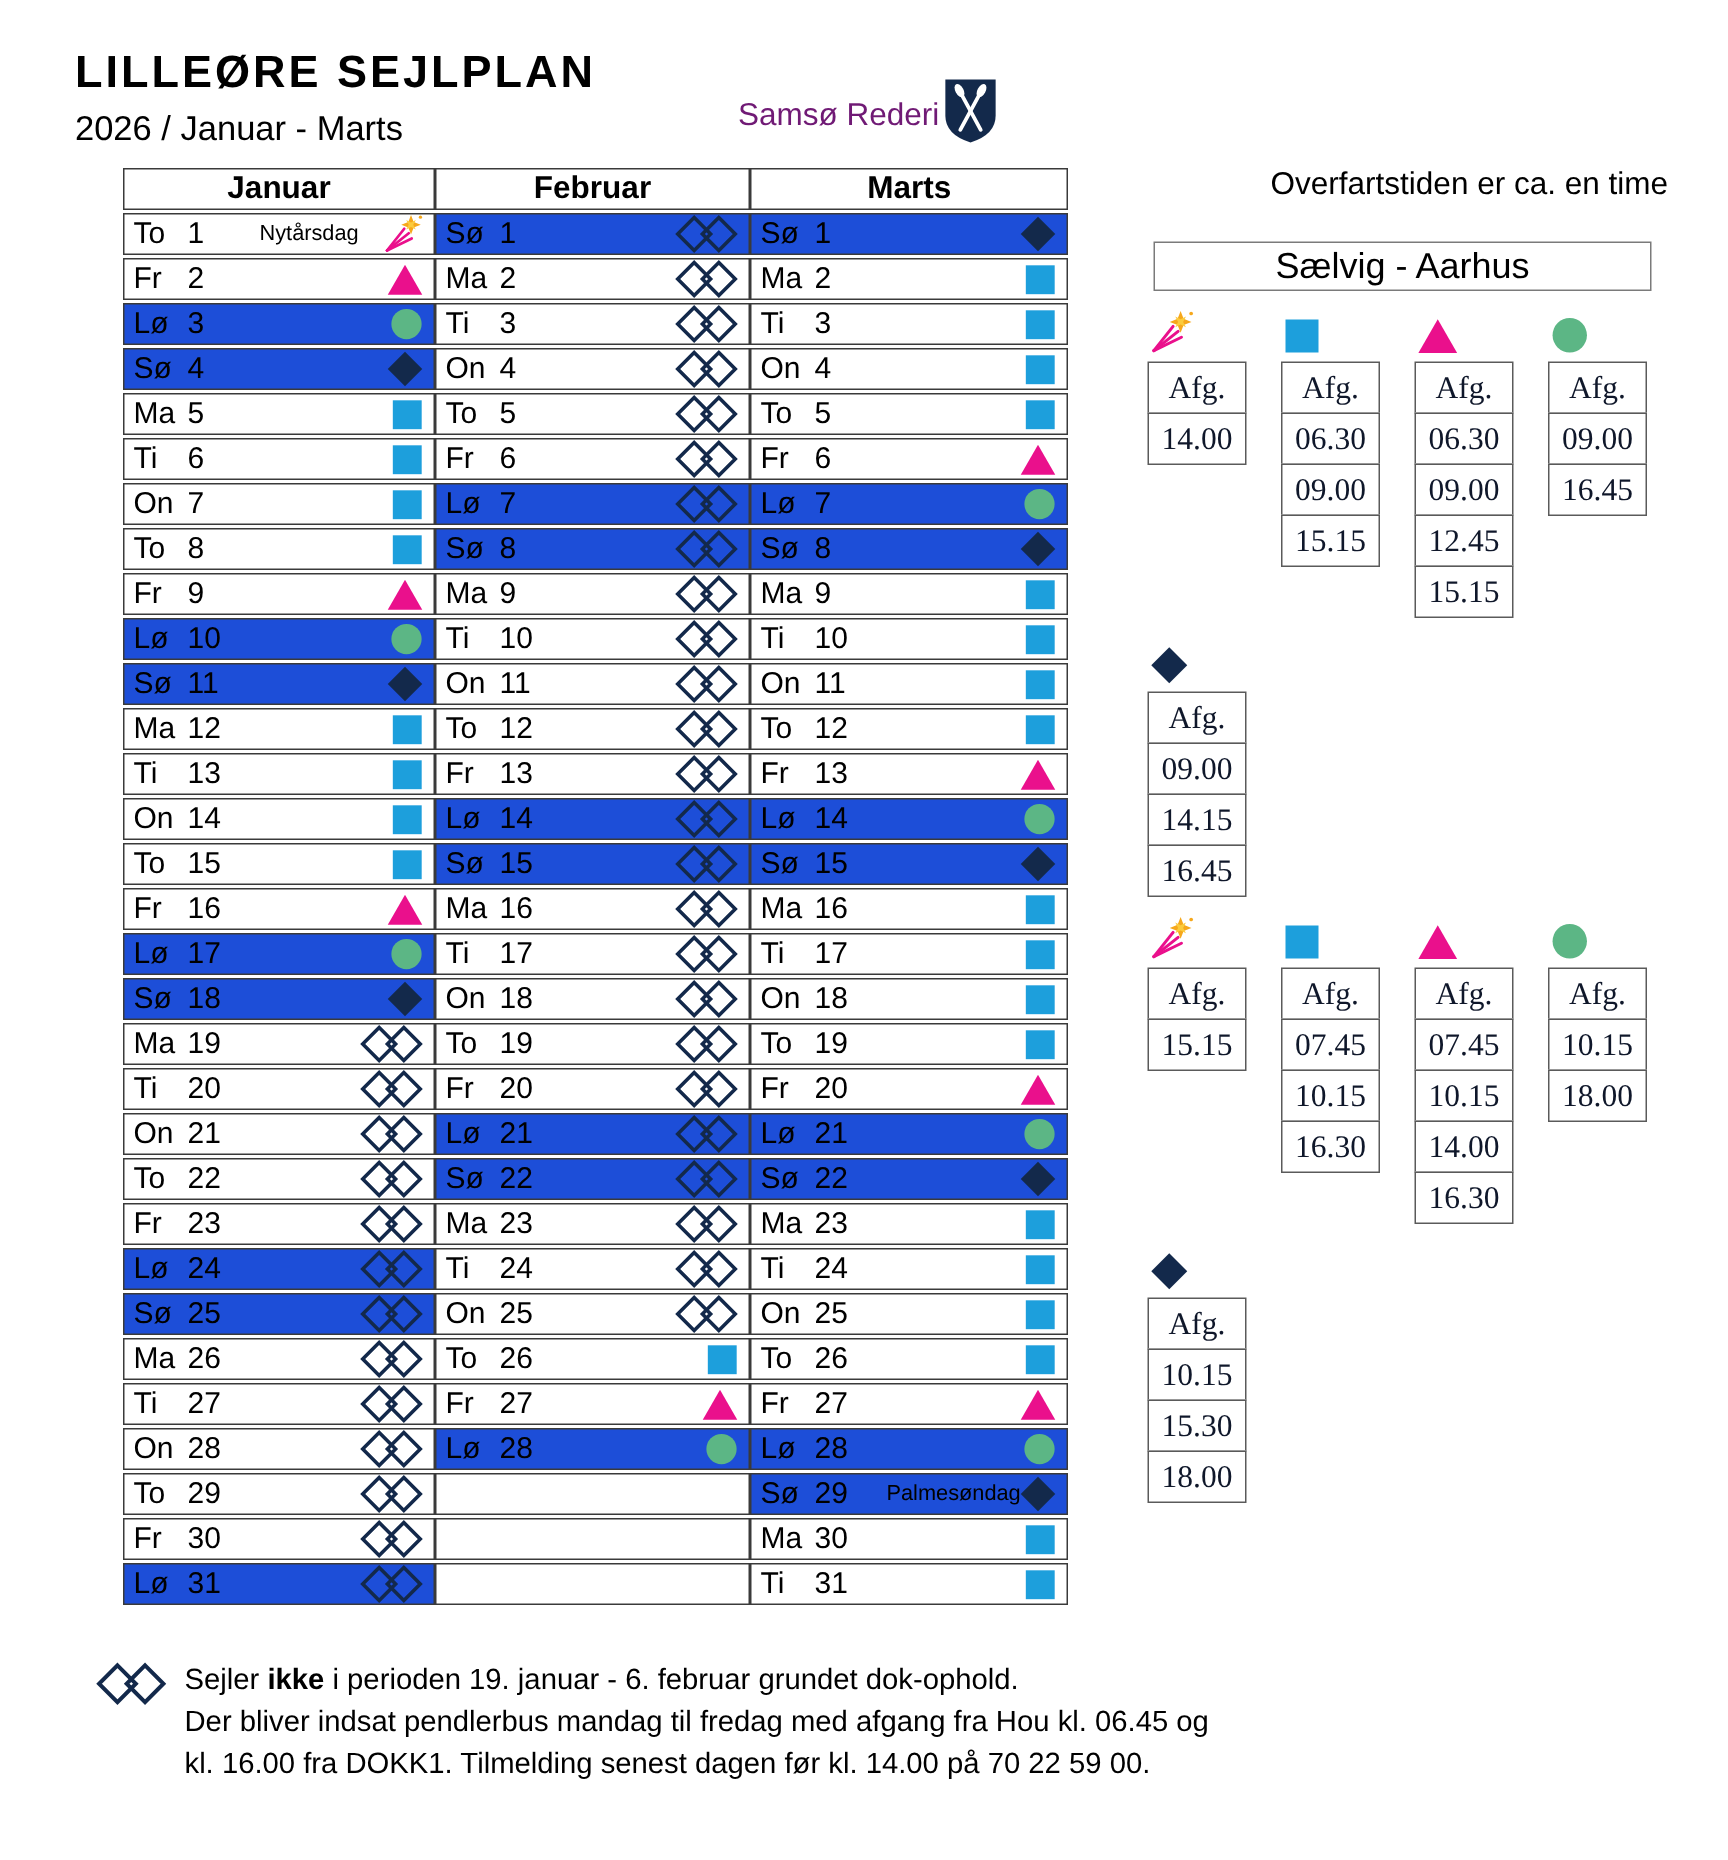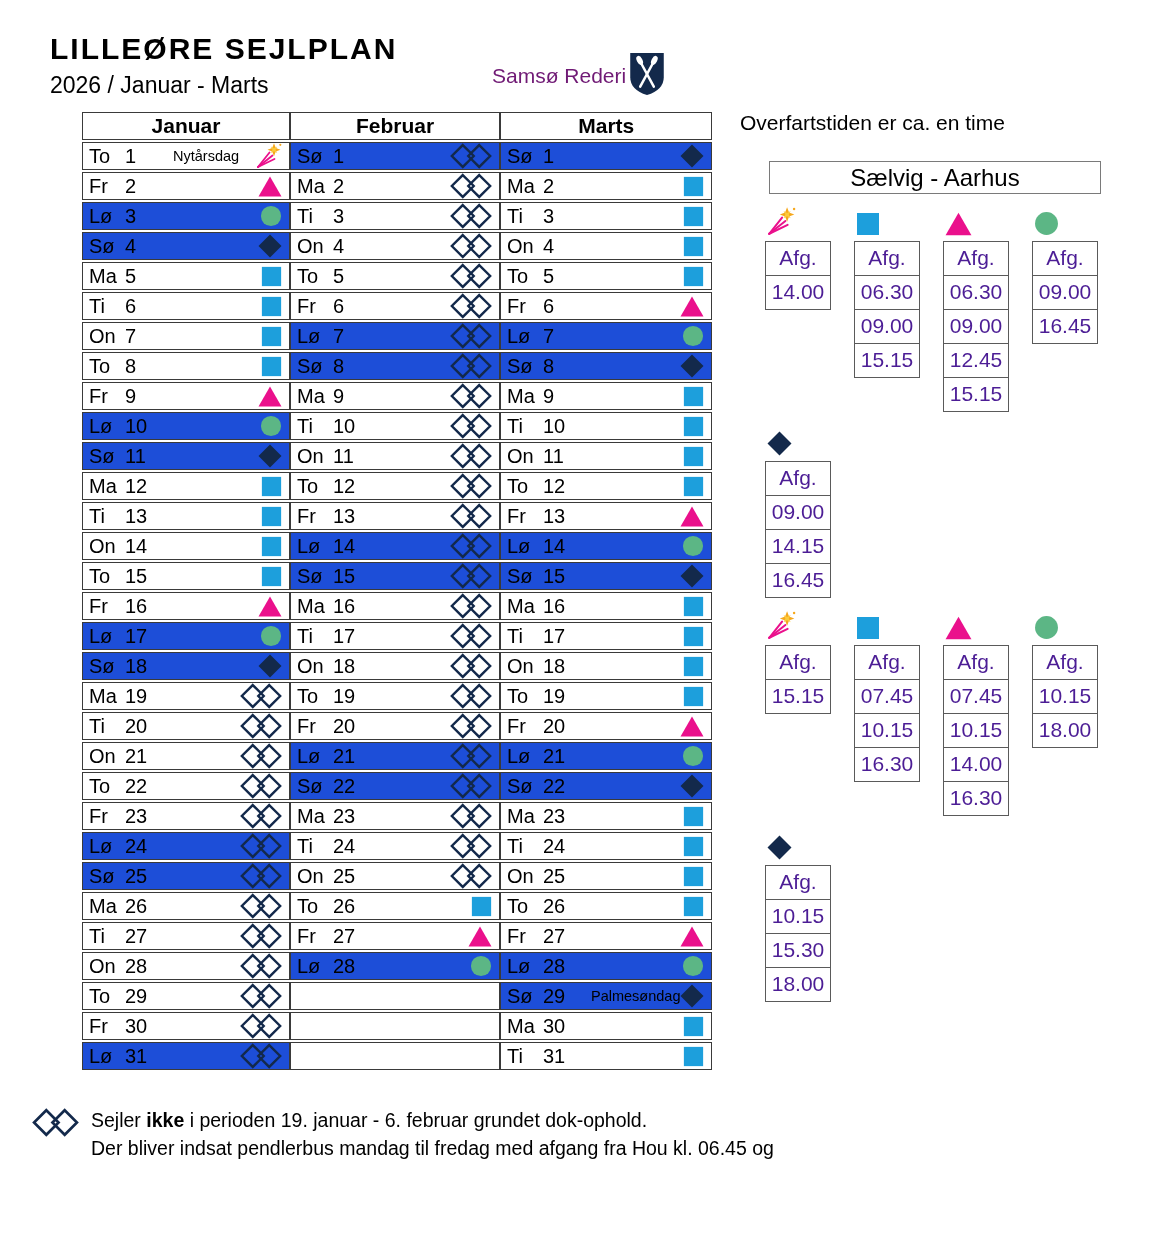--- a/index.html
+++ b/index.html
@@ -26,37 +26,37 @@
   }
   table.calendar td.weekend { background:#1d4ed8; }
   .cellrow { display:flex; align-items:center; height:100%; padding:0 7px 0 6px; }
   .dow { width:36px; }
   .num { width:30px; }
   .note { font-size:14.5px; margin-left:18px; white-space:nowrap; }
   .ic { margin-left:auto; display:flex; align-items:center; }
 
   
   .rpanel { position:absolute; left:740px; top:111px; width:372px; }
-  .overfart { text-align:left; font-size:21px; }
+  .overfart { text-align:right; font-size:21px; }
   .section-title {
     margin:26px 0 0 29px; width:330px; height:31px; border:1.5px solid #7a7a7a;
     display:flex; align-items:center; justify-content:center; font-size:24px; background:#fff;
   }
   .cols { margin:12px 0 0 25px; display:flex; gap:23px; }
   .scol { width:66px; }
   .ichold { height:30px; display:flex; align-items:flex-end; padding-left:2px; margin-bottom:6px; }
   .tbox {
     width:66px; box-sizing:border-box; border:1.5px solid #5a5a5a; height:35.5px;
     display:flex; align-items:center; justify-content:center; font-size:21px;
-    color:#4c1d95; margin-top:-1.5px; background:#fff;
+    color:#0f172a; margin-top:-1.5px; background:#fff;font-family:Liberation Serif, serif;
   }
   .extra { margin:14px 0 0 25px; width:70px; }
 
   
-  .legend { position:absolute; left:32px; top:1106px; display:flex; gap:12px; align-items:flex-start; }
+  .legend { position:absolute; left:64px; top:1106px; display:flex; gap:12px; align-items:flex-start; }
   .legend-ic { padding-top:2px; }
   .legend-text { font-size:19.5px; line-height:28px; }
   .legend-text b { font-weight:bold; }
 </style>
 </head>
 <body>
 
 <div class="title">LILLEØRE SEJLPLAN</div>
 <div class="subtitle">2026 / Januar - Marts</div>
 <div class="brand">
@@ -1323,14 +1323,15 @@
 </div>
 
 <div class="legend">
   <span class="legend-ic" id="legend-icon"><svg width="47" height="29" viewBox="0 0 46 28" fill="none" stroke="#13294B" stroke-width="2.6" stroke-linejoin="miter">
         <polygon points="14,2 26,14 14,26 2,14"></polygon>
         <polygon points="32,2 44,14 32,26 20,14"></polygon>
       </svg></span>
   <div class="legend-text" id="legend-text">
       <div>Sejler <b>ikke</b> i perioden 19. januar - 6. februar grundet dok-ophold.</div>
       <div>Der bliver indsat pendlerbus mandag til fredag med afgang fra Hou kl. 06.45 og</div>
+      <div>kl. 16.00 fra DOKK1. Tilmelding senest dagen før kl. 14.00 på 70 22 59 00.</div>
     </div>
 </div>
 
 </body></html>

